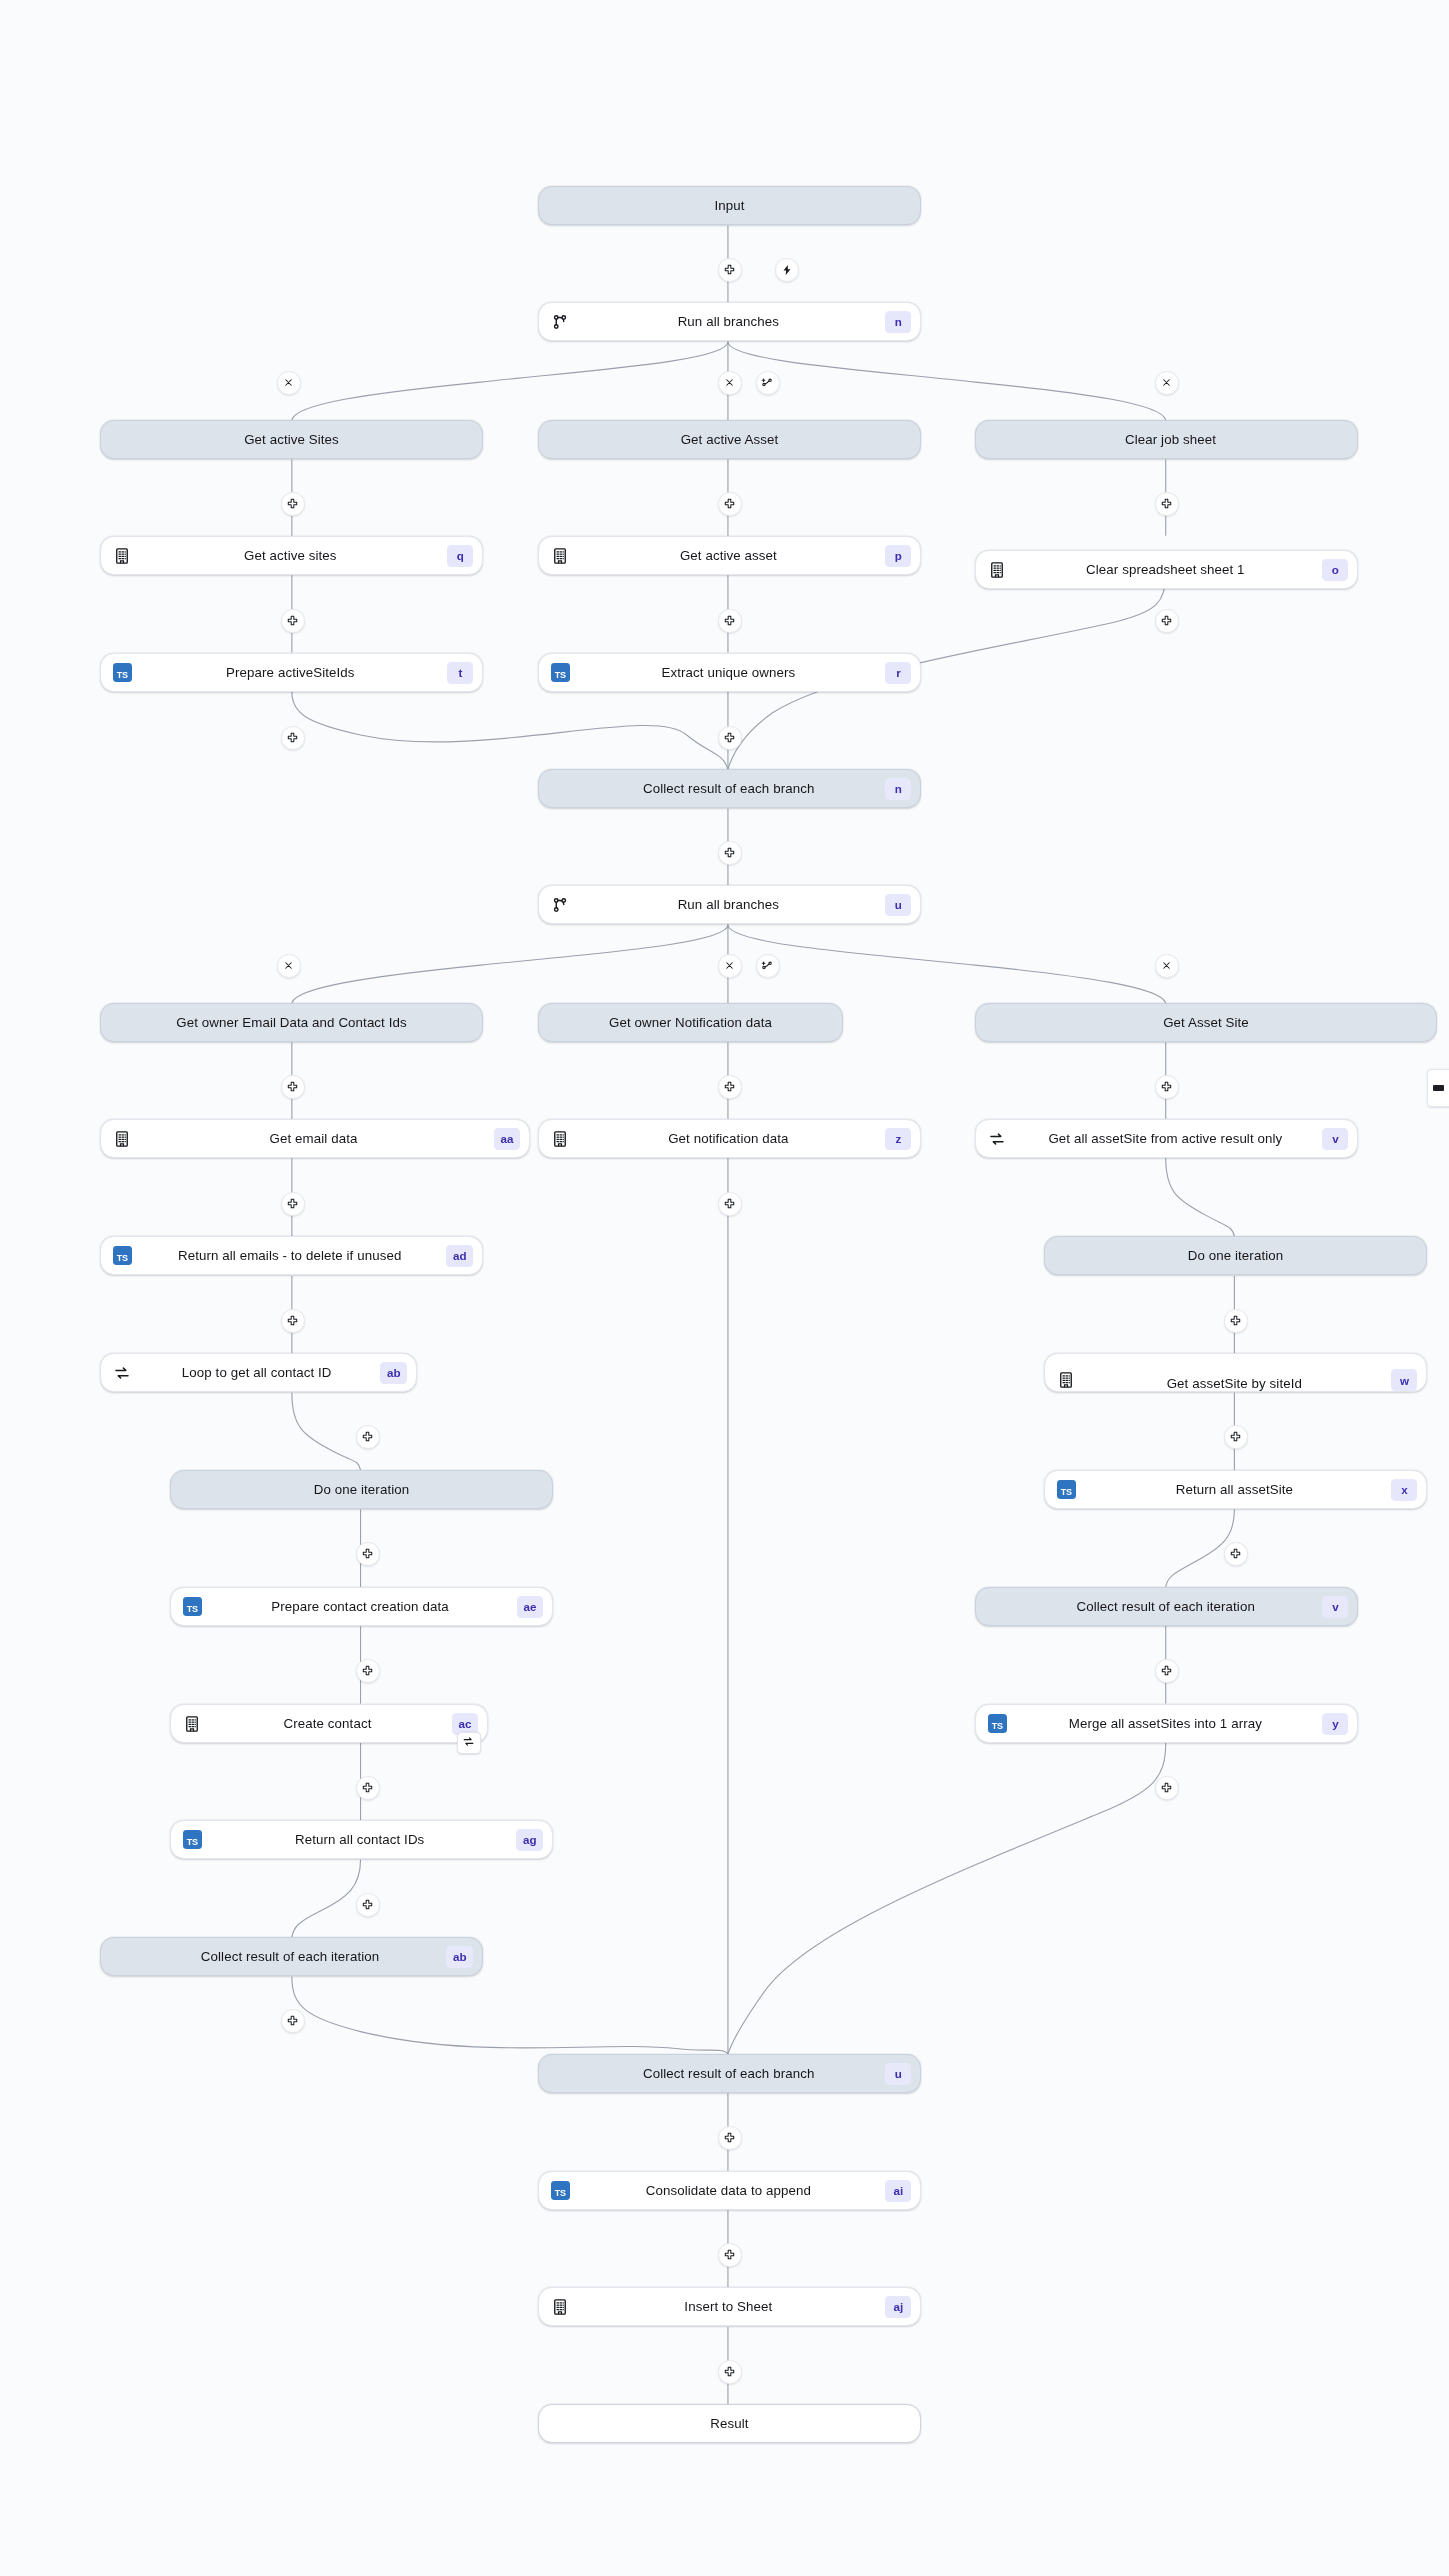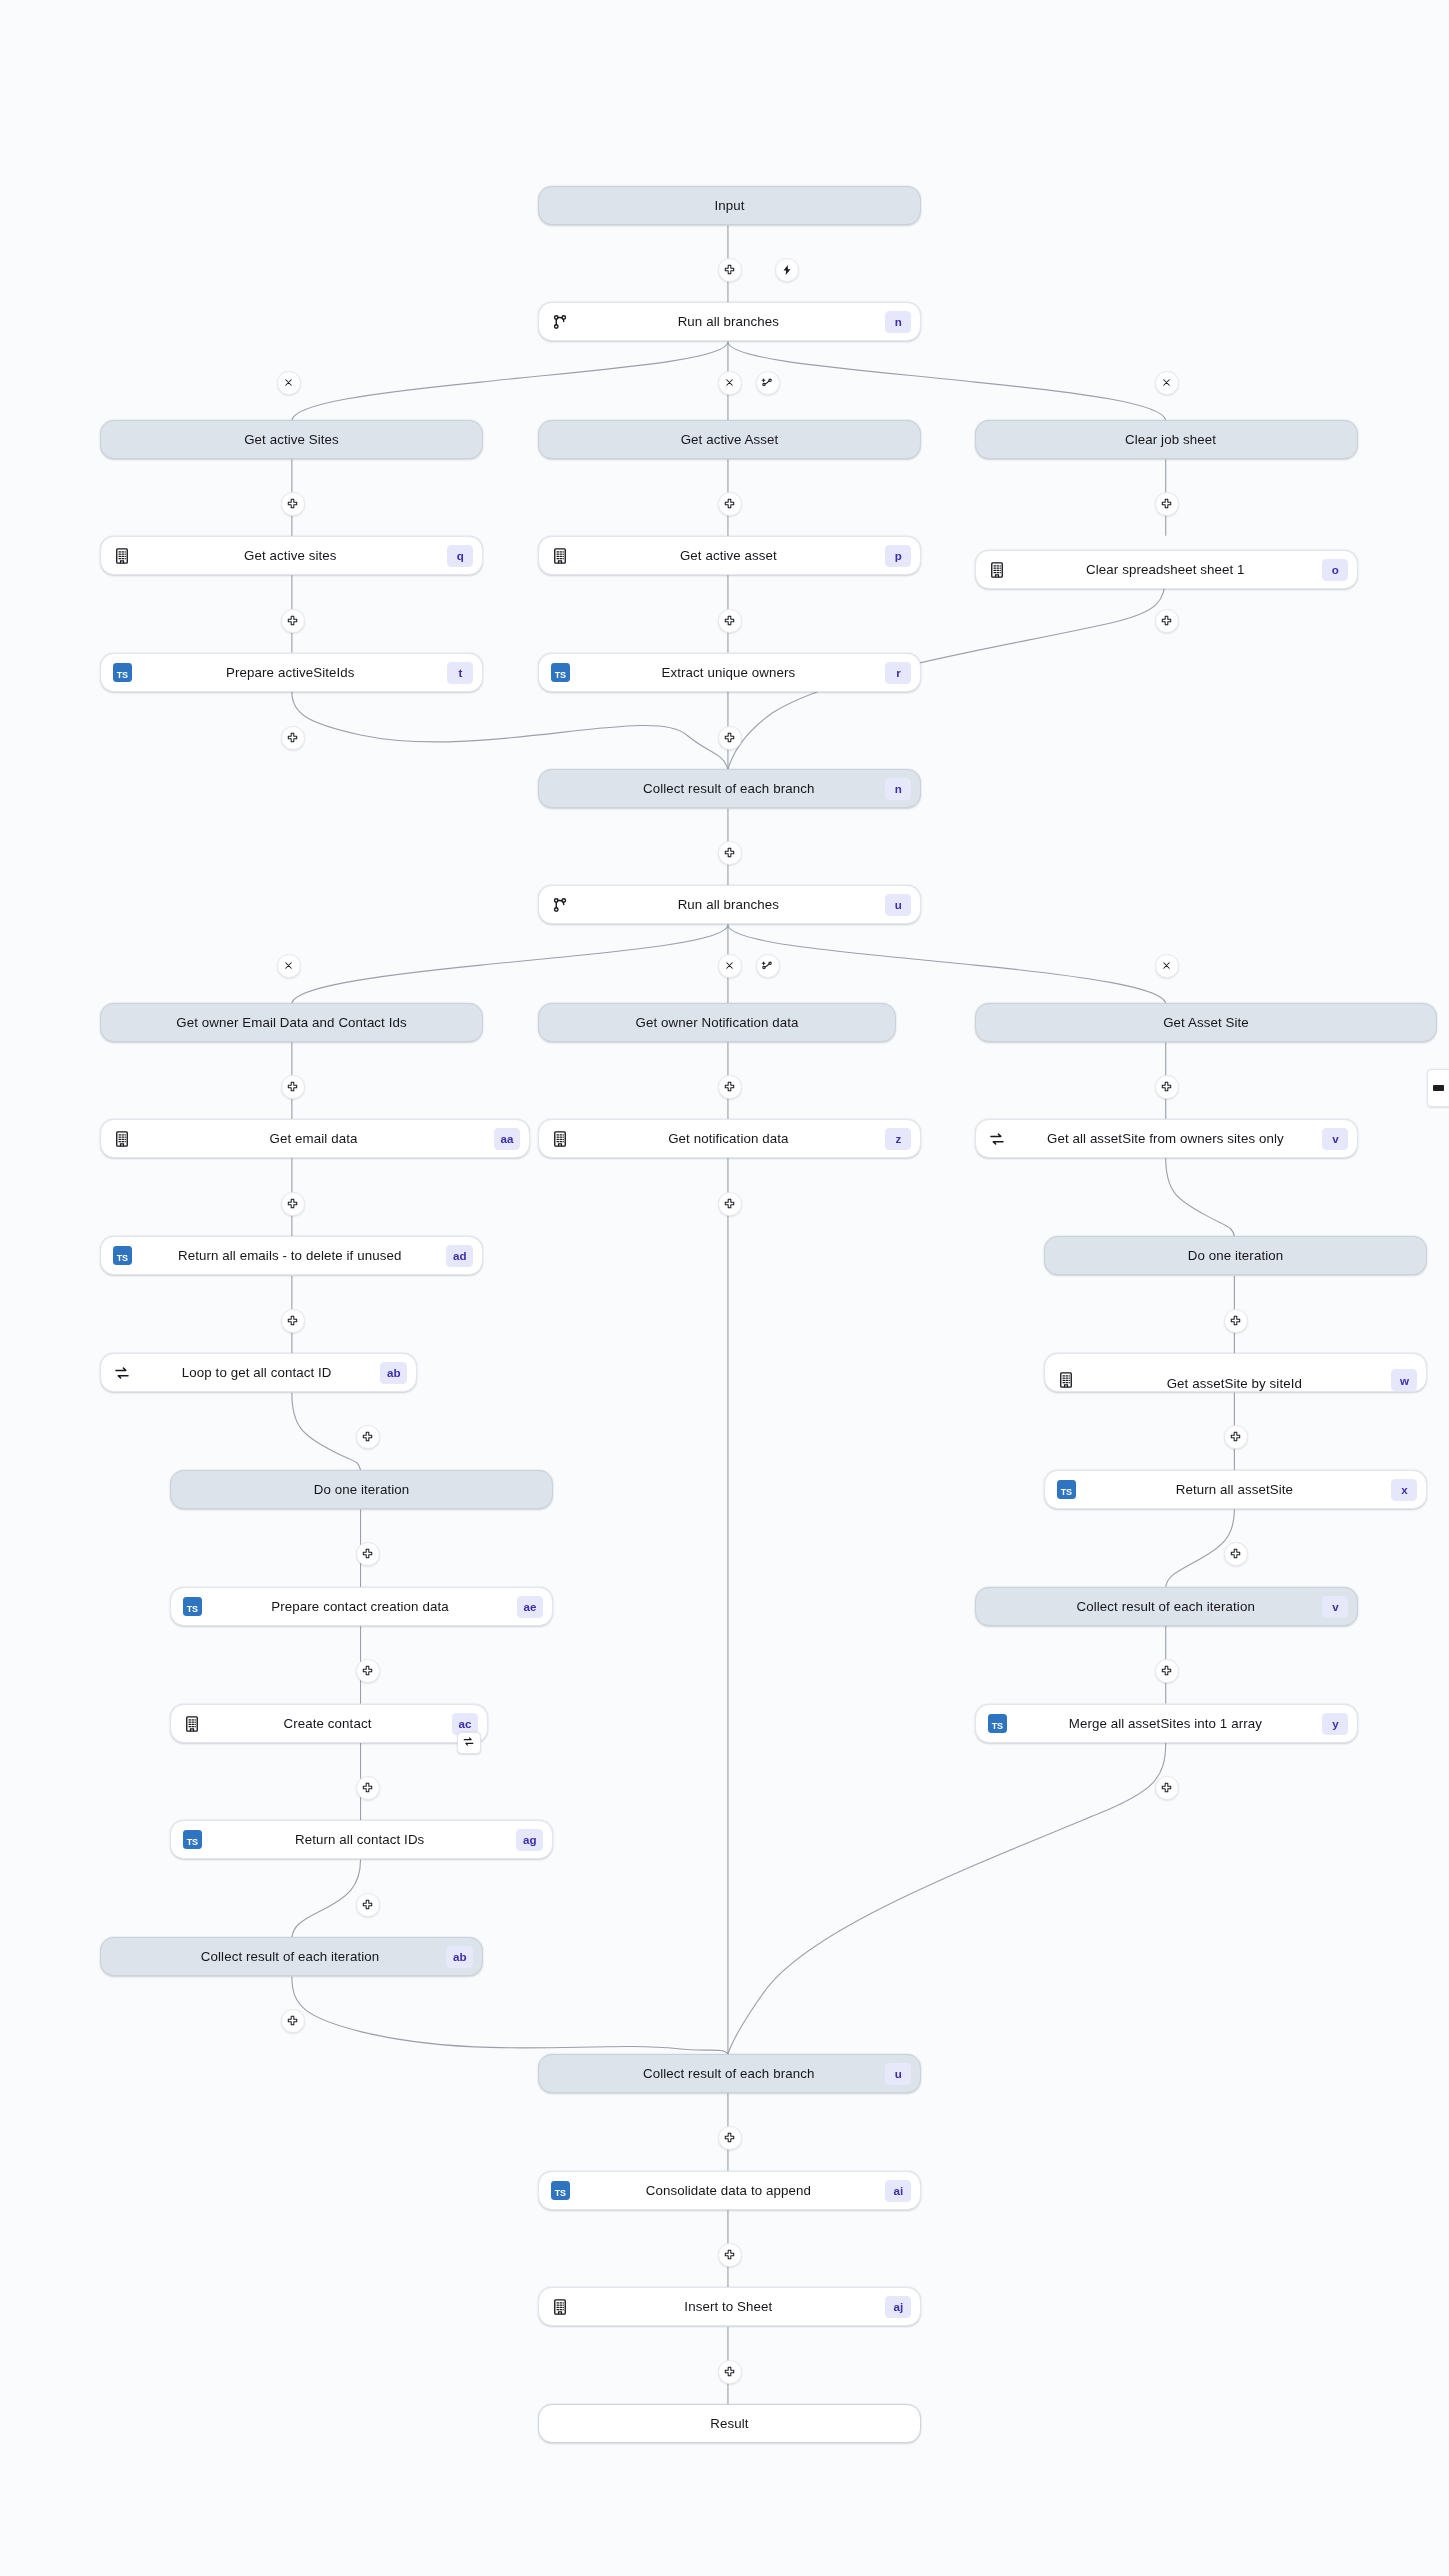--- a/index.html
+++ b/index.html
@@ -299,21 +299,21 @@
           </svg>
         </span>
         <span class="label">Run all branches</span>
         <span class="kbadge">u</span>
       </div>
       <div class="node group" style="left: 100px; top: 1003px; width: 383px;">
         <span class="spacer"></span>
         <span class="label">Get owner Email Data and Contact Ids</span>
         <span class="spacer"></span>
       </div>
-      <div class="node group" style="left: 538px; top: 1003px; width: 358px;">
+      <div class="node group" style="left: 538px; top: 1003px; width: 305px;">
         <span class="spacer"></span>
         <span class="label">Get owner Notification data</span>
         <span class="spacer"></span>
       </div>
       <div class="node group" style="left: 975px; top: 1003px; width: 462px;">
         <span class="spacer"></span>
         <span class="label">Get Asset Site</span>
         <span class="spacer"></span>
       </div>
       <div class="node step" style="left: 100px; top: 1119px; width: 430px;">
@@ -337,21 +337,21 @@
         </span>
         <span class="label">Get notification data</span>
         <span class="kbadge">z</span>
       </div>
       <div class="node step" style="left: 975px; top: 1119px; width: 383px;">
         <span class="nicon">
           <svg viewBox="0 0 24 24" width="18" height="18">
             <path d="M4 8.5h13l-3.2-3.2M20 15.5H7l3.2 3.2" fill="none" stroke="#16181d" stroke-width="2" stroke-linecap="round" stroke-linejoin="round"></path>
           </svg>
         </span>
-        <span class="label">Get all assetSite from owners sites only</span>
+        <span class="label">Get all assetSite from active result only</span>
         <span class="kbadge">v</span>
       </div>
       <div class="node step" style="left: 100px; top: 1236px; width: 383px;">
         <span class="nicon">
           <span class="ts-badge">TS</span>
         </span>
         <span class="label">Return all emails - to delete if unused</span>
         <span class="kbadge">ad</span>
       </div>
       <div class="node group" style="left: 1044px; top: 1236px; width: 383px;">

